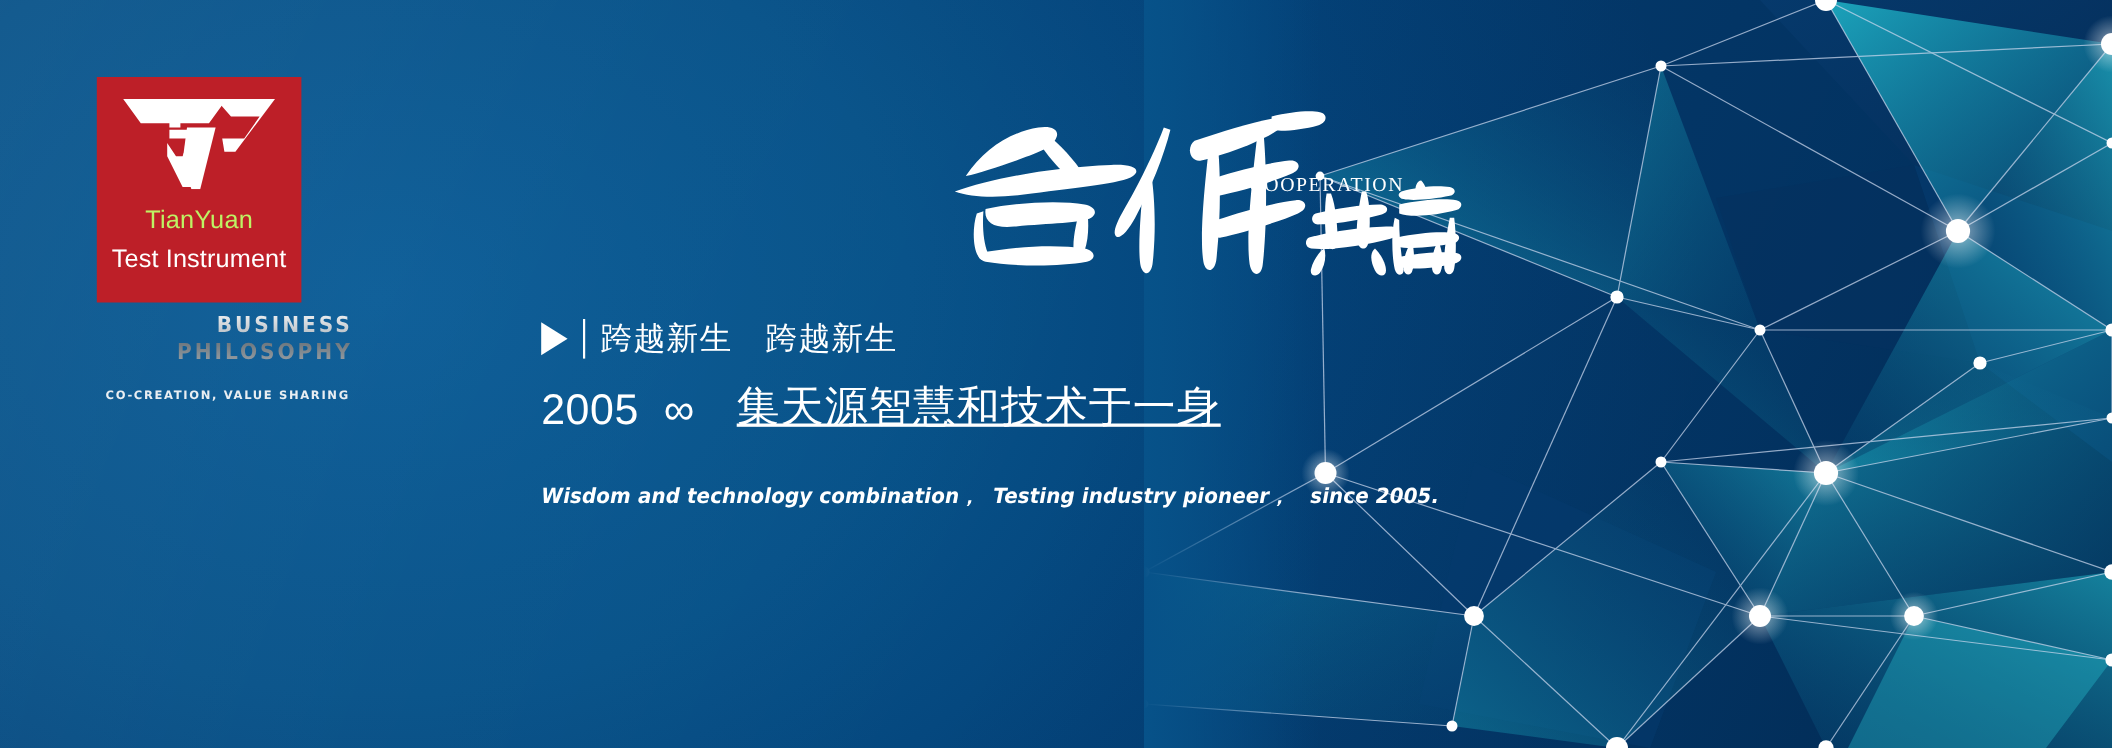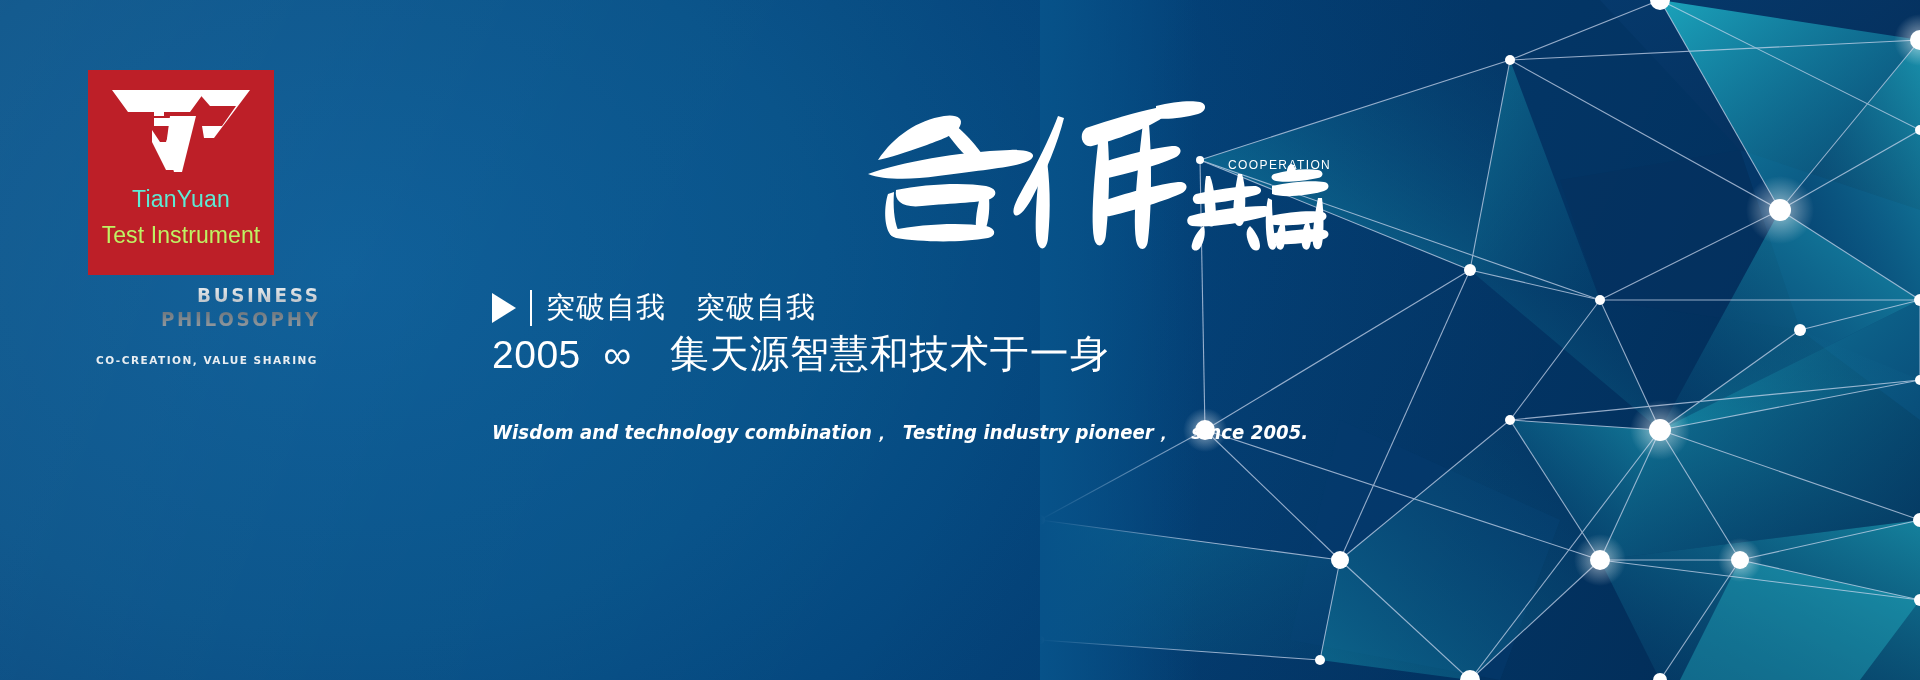--- a/index.html
+++ b/index.html
@@ -46,28 +46,28 @@
     flex-direction:column;
     align-items:center;
     position:relative;
   }
   .ty-mark {
     width:142px; height:86px;
     margin-top:16px;
   }
   .ty-mark svg { display:block; width:100%; height:100%; }
   .logo-name {
-    color:#5eead4;
+    color:#bef264;
     font-size:23px;
     letter-spacing:0.2px;
     margin-top:14px;
     white-space:nowrap;
   }
   .logo-sub {
-    color:#bef264;
+    color:#ffffff;
     font-size:23px;
     letter-spacing:0.1px;
     margin-top:9px;
     white-space:nowrap;
   }
 
   .philosophy {
     position:absolute;
     left:56px; top:283px;
     width:262px;
@@ -96,24 +96,24 @@
 
   
   .calligraphy {
     position:absolute;
     left:860px; top:88px;
     width:470px; height:180px;
   }
   .calligraphy svg { display:block; width:100%; height:100%; }
   .coop-label {
     position:absolute;
-    left:1228px; top:158px;
-    color:#ffffff;
-    font-family:Liberation Sans, sans-serif;
-    font-size:12px;
+    left:1136px; top:158px;
+    color:#ffffff;
+    font-family:Liberation Serif, serif;
+    font-size:18px;
     letter-spacing:1.4px;
     font-variant:small-caps;
   }
 
   
   .copy {
     position:absolute;
     left:492px; top:288px;
     width:760px;
   }
@@ -137,41 +137,42 @@
   }
   .tagline-text {
     color:#ffffff;
     font-size:29px;
     letter-spacing:1px;
     white-space:pre;
     font-family:"DejaVu Sans", sans-serif;
   }
 
   .slogan {
+    margin-top:18px;
     display:flex;
-    align-items:center;
+    align-items:flex-start;
   }
   .year-col {
     color:#ffffff;
     font-size:39px;
     line-height:1.28;
     white-space:pre;
     flex:0 0 auto;
     padding-top:2px;
     letter-spacing:0.5px;
   }
   .slogan-lines {
     color:#ffffff;
     font-size:39px;
     line-height:1.30;
     margin-left:38px;
     font-family:"DejaVu Sans", sans-serif;
     letter-spacing:1px;
   }
-  .slogan-lines div { white-space:pre; }
+  .slogan-lines div { white-space:pre;text-decoration:underline; }
 
   .eng-tagline {
     margin-top:40px;
     color:#ffffff;
     font-size:19px;
     font-style:italic;
     font-weight:bold;
     letter-spacing:0.1px;
     white-space:pre;
     font-family:"DejaVu Sans", sans-serif;
@@ -394,21 +395,21 @@
         <path d="M448,132 C452,142 452,152 450,158 C449,163 443,163 442,157 C441,148 444,134 448,132 Z"></path>
       </g>
     </svg>
   </div>
   <div class="coop-label">COOPERATION</div>
 
   <div class="copy">
     <div class="tagline-row">
       <div class="play-triangle"></div>
       <div class="v-rule"></div>
-      <div class="tagline-text">突破自我　突破自我</div>
+      <div class="tagline-text">跨越新生　跨越新生</div>
     </div>
 
     <div class="slogan">
       <div class="year-col">2005  ∞</div>
       <div class="slogan-lines">
         <div>集天源智慧和技术于一身</div>
       </div>
     </div>
 
     <div class="eng-tagline">Wisdom and technology combination，  Testing industry pioneer，   since 2005.</div>

